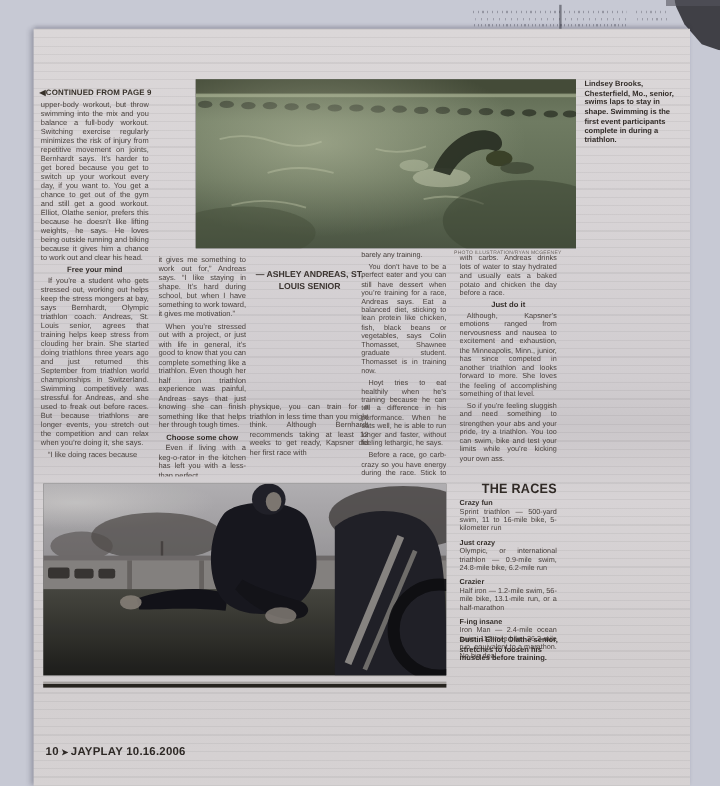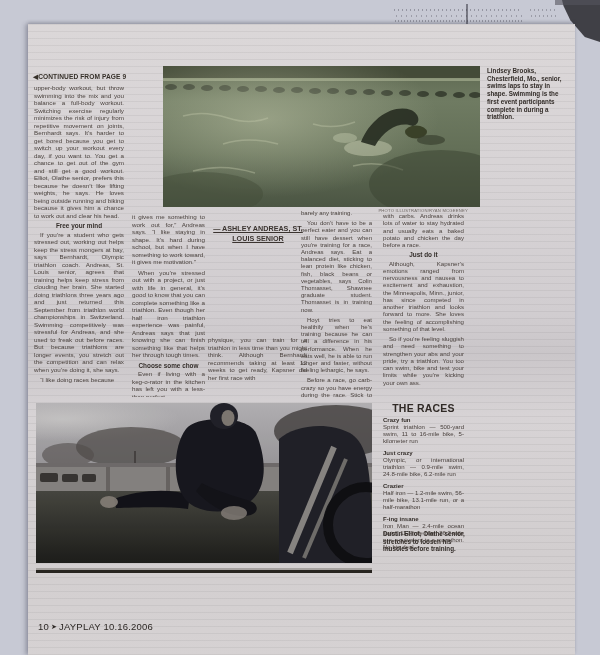--- a/index.html
+++ b/index.html
@@ -32,32 +32,32 @@
   .paper-grain{position:absolute;inset:0;pointer-events:none;opacity:.05;
     background:repeating-linear-gradient(180deg,#000 0 1px,transparent 1px 7px);}
   
   .tag{position:absolute;left:5px;top:49px;font-size:6.6px;font-weight:bold;color:#363029;letter-spacing:.1px;}
   .bodycol{position:absolute;color:#4a423e;font-size:6.25px;line-height:7.5px;text-align:justify;overflow:hidden;}
   .bodycol p{margin:0 0 3px 0;text-indent:6px;}
   .bodycol p.noindent{text-indent:0;}
   .subhead{font-weight:bold;text-align:center;color:#352f2b;font-size:6.4px;margin:2px 0 1px 0;}
   .pullquote{position:absolute;left:181px;top:197px;width:98px;text-align:center;font-weight:bold;
     color:#3b3430;font-size:7.7px;line-height:9.7px;}
-  .pq-attr{margin-top:3px;font-size:7.2px;text-decoration:underline;}
+  .pq-attr{margin-top:3px;font-size:7.2px;}
   .credit{position:absolute;left:292px;top:184px;width:148px;text-align:right;font-size:4.2px;
     letter-spacing:.2px;color:#6e6763;}
   .cap{position:absolute;font-weight:bold;color:#332d29;font-size:6.3px;line-height:7.7px;text-align:left;}
   .cap-top{left:459px;top:43px;width:82px;}
   .cap-bottom{left:355px;top:506px;width:82px;}
   .races{position:absolute;left:355px;top:378px;width:81px;color:#473f3b;}
-  .races-title{font-weight:bold;font-size:10.5px;color:#302a26;text-align:center;margin-bottom:3px;
+  .races-title{font-weight:bold;font-size:10.5px;color:#302a26;text-align:right;margin-bottom:3px;
     letter-spacing:.2px;transform:scaleY(1.08);}
   .race-item{margin-bottom:4.5px;font-size:6.05px;line-height:7.1px;text-align:justify;}
   .race-label{font-weight:bold;color:#352f2b;}
-  .footer{position:absolute;left:10px;top:597px;font-weight:normal;font-size:9.5px;color:#2d2825;
+  .footer{position:absolute;left:10px;top:597px;font-weight:bold;font-size:9.5px;color:#2d2825;
     letter-spacing:.2px;display:flex;align-items:center;gap:1px;text-align:center;}
   .footer .arrow{font-size:7px;margin:0 1px;}
   
   .photo{position:absolute;overflow:hidden;background:#666;}
   .photo-top{left:135px;top:42px;width:317px;height:141px;}
   .photo-bottom{left:8px;top:379px;width:336px;height:160px;}
   .photo svg{display:block;width:100%;height:100%;}
   .rule{position:absolute;left:8px;top:546px;width:336px;height:3px;background:#27241f;
     box-shadow:0 -2px 0 rgba(120,115,110,.5);}
 </style>

